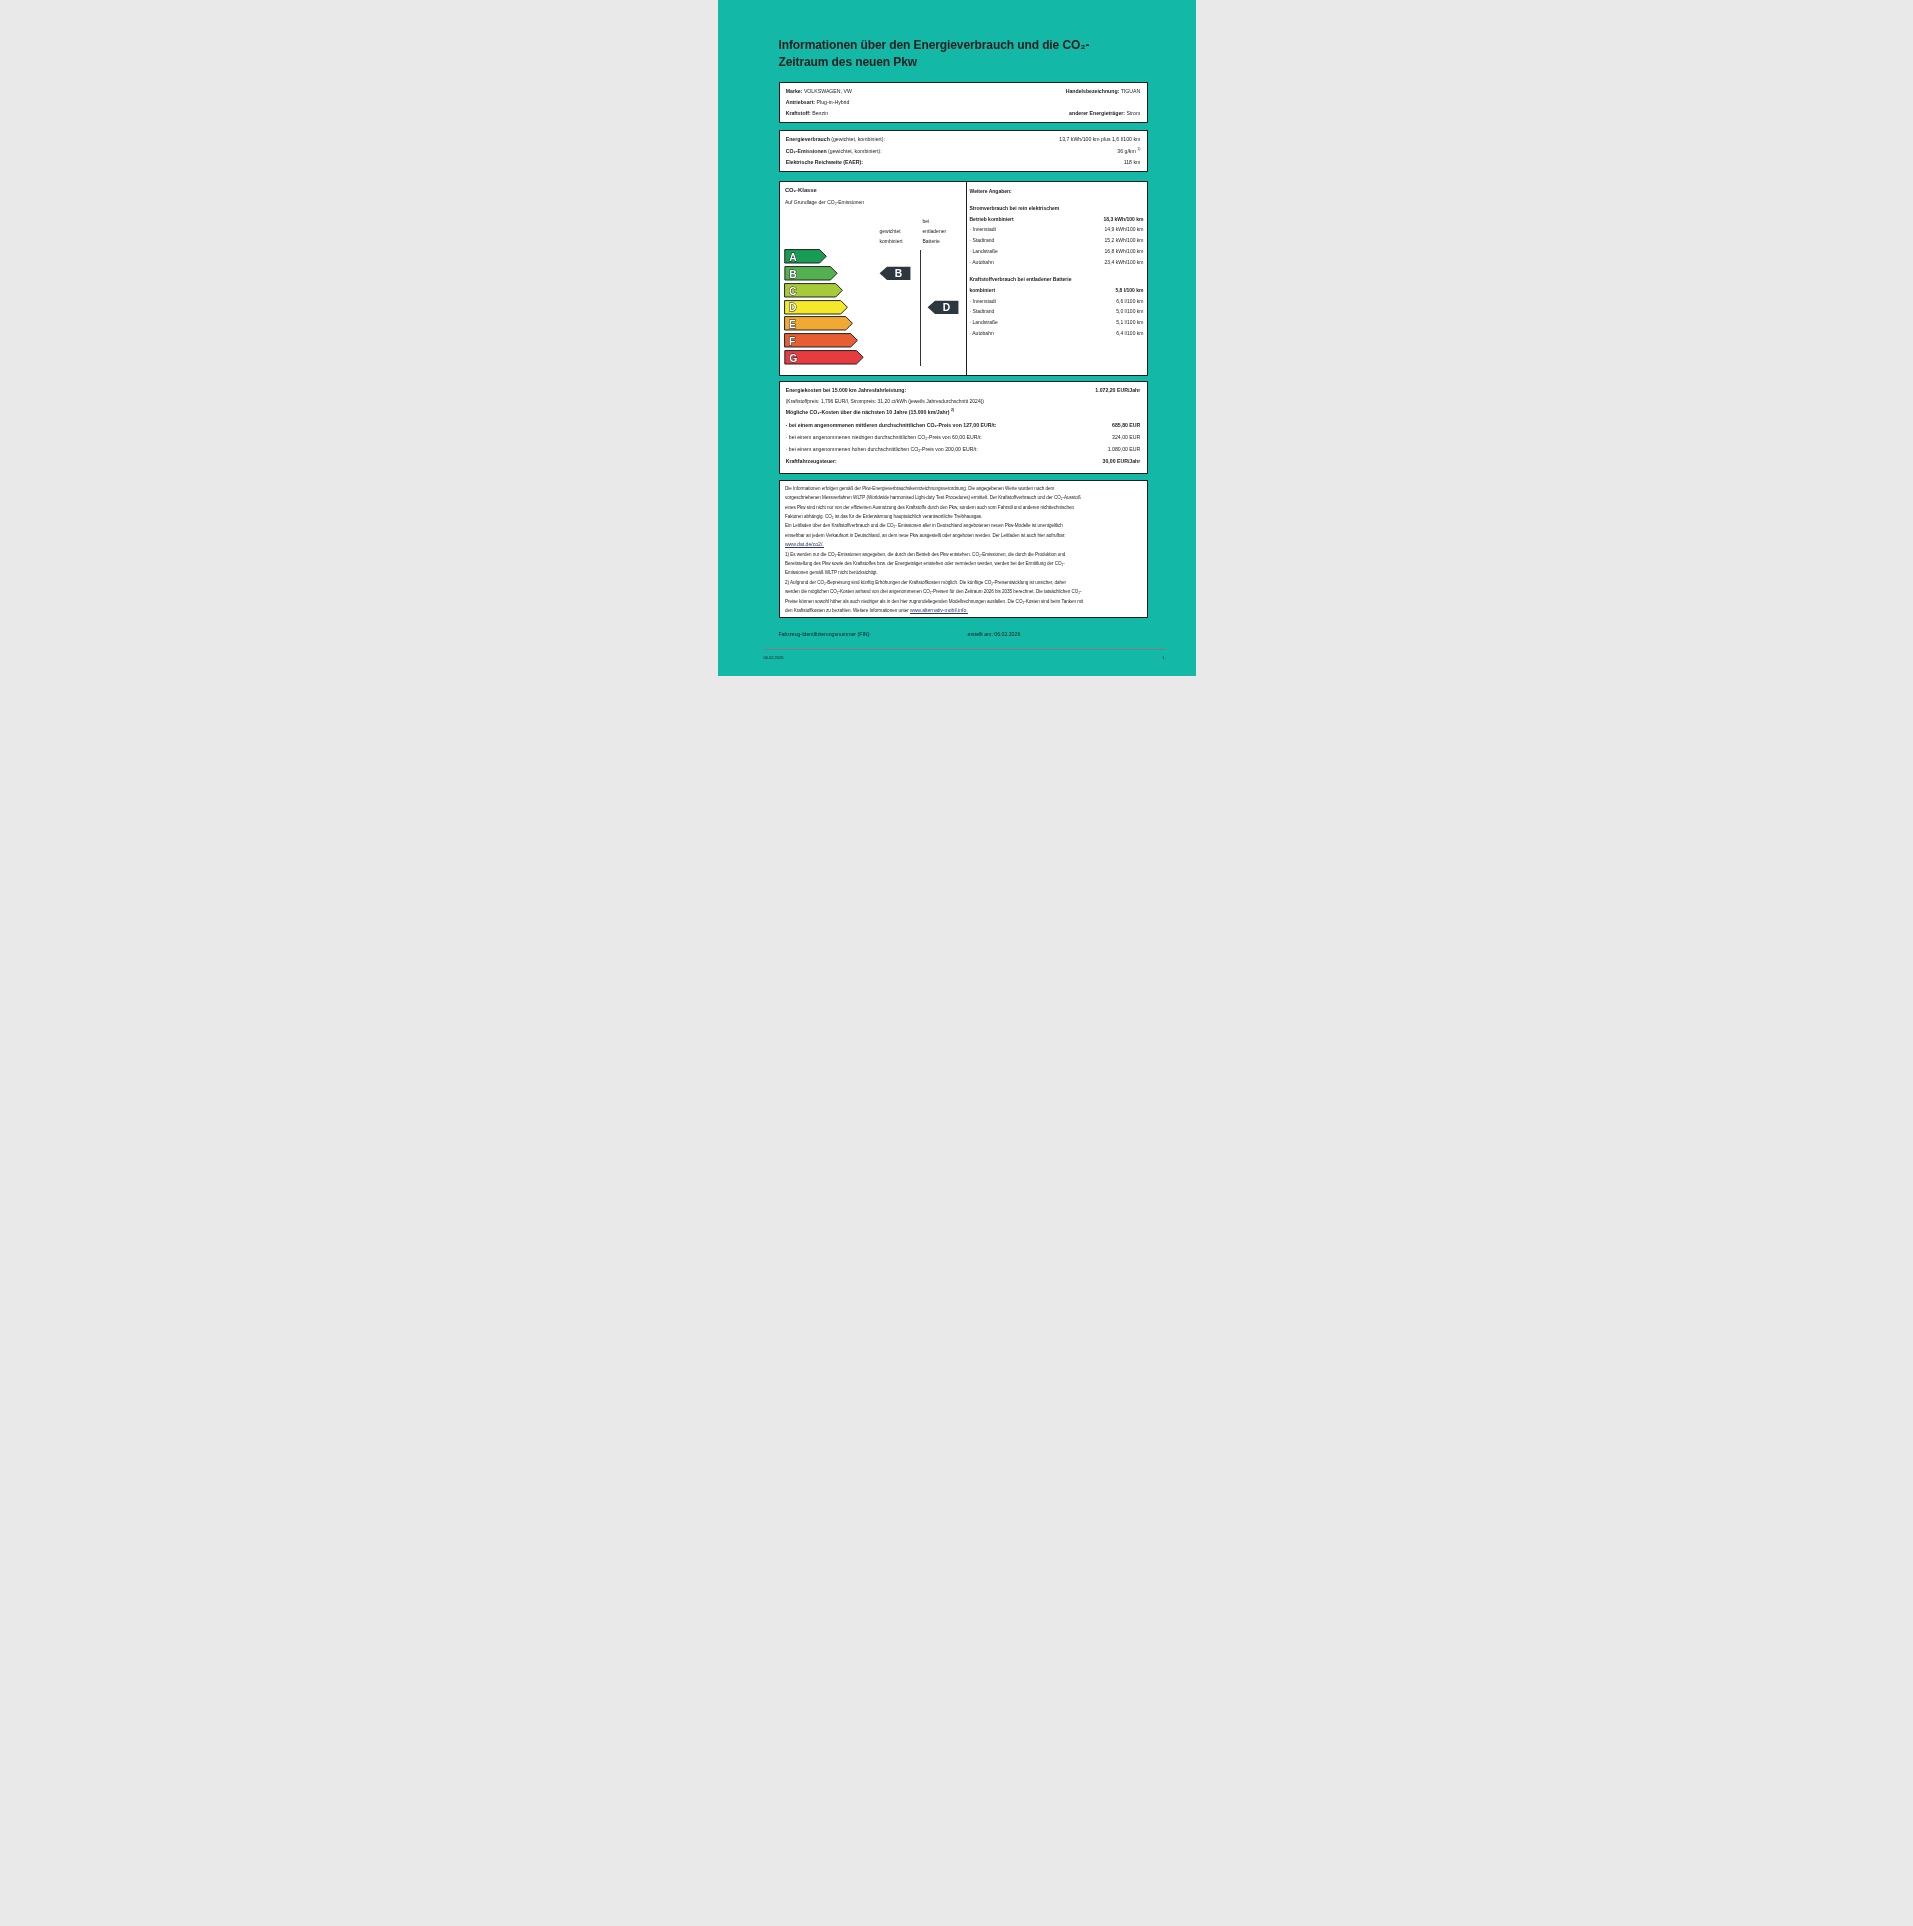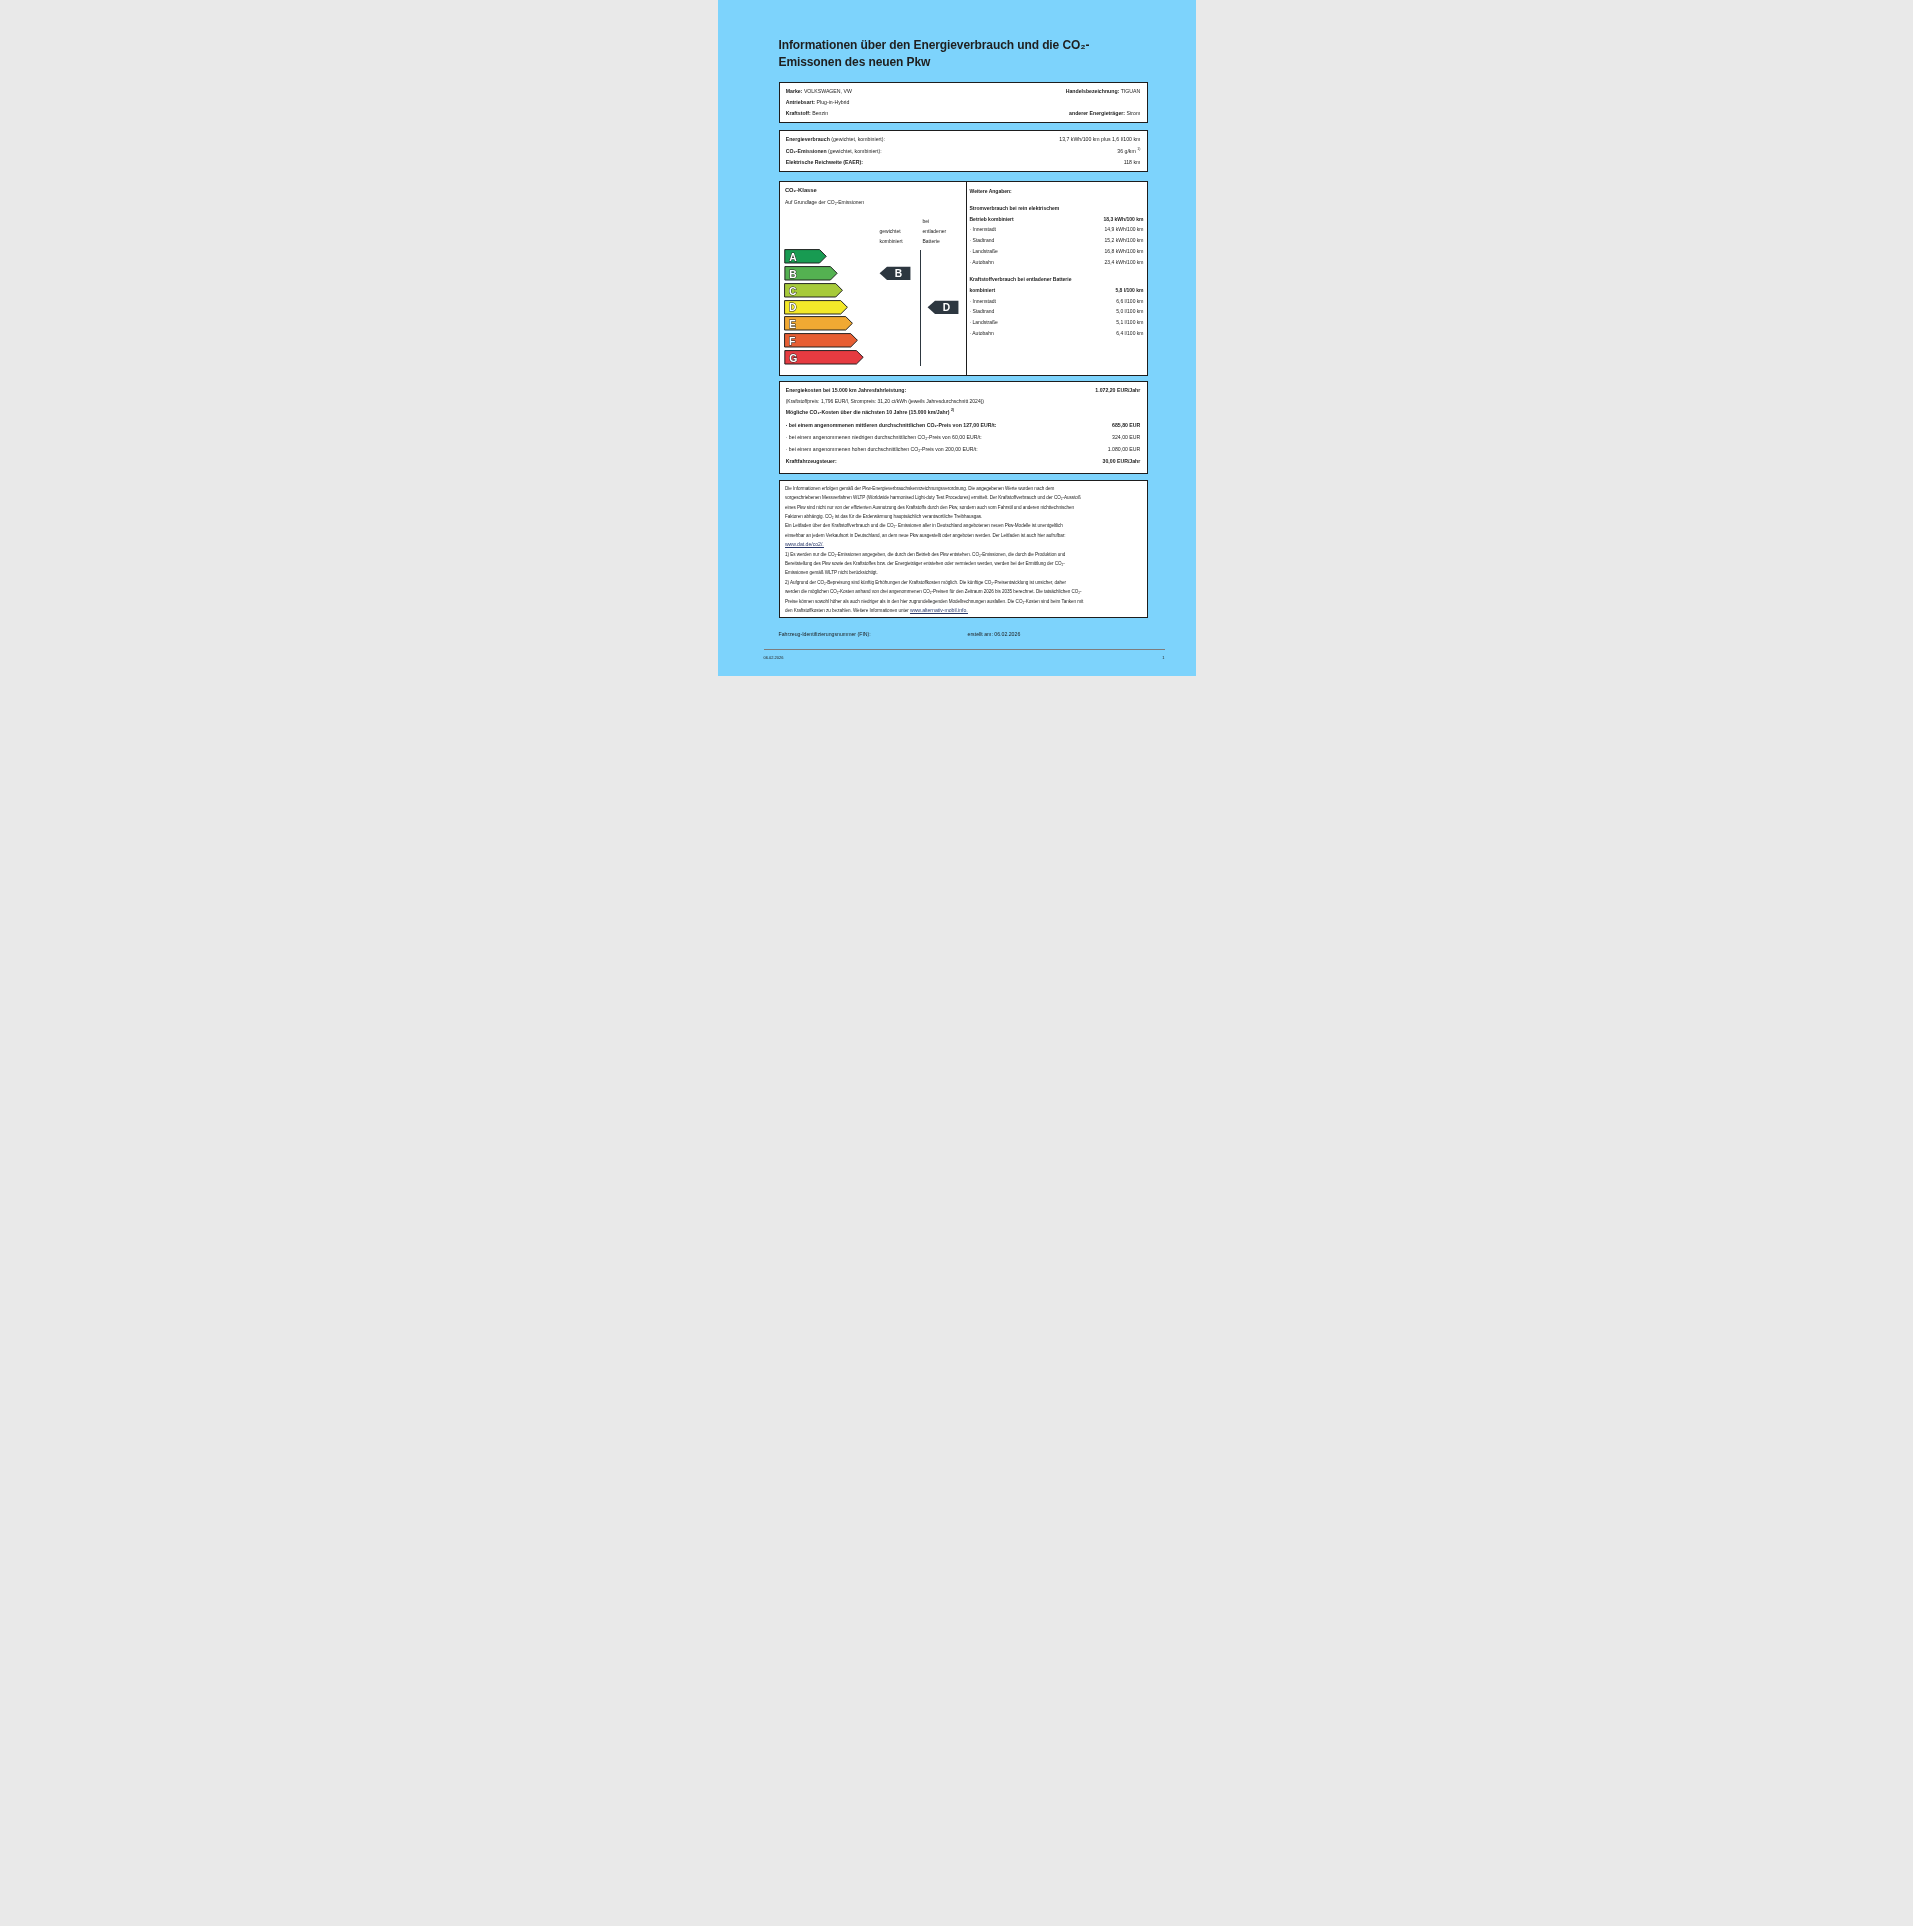--- a/index.html
+++ b/index.html
@@ -1,17 +1,17 @@
 <!DOCTYPE html>
 <html style="font-size:6.2px"><head>
 <meta charset="utf-8">
 <style>
   html,body{margin:0;padding:0;background:#e9e9e9;}
   .page{
-    position:relative; width:478px; height:676px; background:#7dd3fc;
+    position:relative; width:478px; height:676px; background:#14b8a6;
     margin:0 auto; font-family:"Liberation Sans","DejaVu Sans",sans-serif;
     color:#1d1d1d; overflow:hidden;
   }
   .title{position:absolute; left:61px; top:37px; width:378px;
     font-size:12px; font-weight:bold; line-height:17.3px; letter-spacing:-0.1px; color:#1f1f1f;}
   .box{position:absolute; left:61px; width:367px; border:1.2px solid #1d1d1d; background:#fff;}
   .box1{top:82px; height:39px;}
   .box2{top:130px; height:40px;}
   .box3{top:181px; height:193px;}
   .box4{top:381px; height:91px;}
@@ -48,21 +48,21 @@
   .footer{position:absolute; top:655px; left:46px; width:401px; font-size:4px; color:#222;}
   .footer-page{position:absolute; right:0; top:0;}
 </style>
 </head>
 <body>
 
 <div class="page">
 
   <div class="title">
     <div>Informationen über den Energieverbrauch und die CO₂-</div>
-    <div>Emissonen des neuen Pkw</div>
+    <div>Zeitraum des neuen Pkw</div>
   </div>
 
   <div class="box box1">
     <div class="row" style="top:5px;">
       <span class="b">Marke:</span>
       <span>VOLKSWAGEN, VW</span>
       <span class="rt"><span class="b">Handelsbezeichnung:</span> <span>TIGUAN</span></span>
     </div>
     <div class="row" style="top:16px;">
       <span class="b">Antriebsart:</span>

